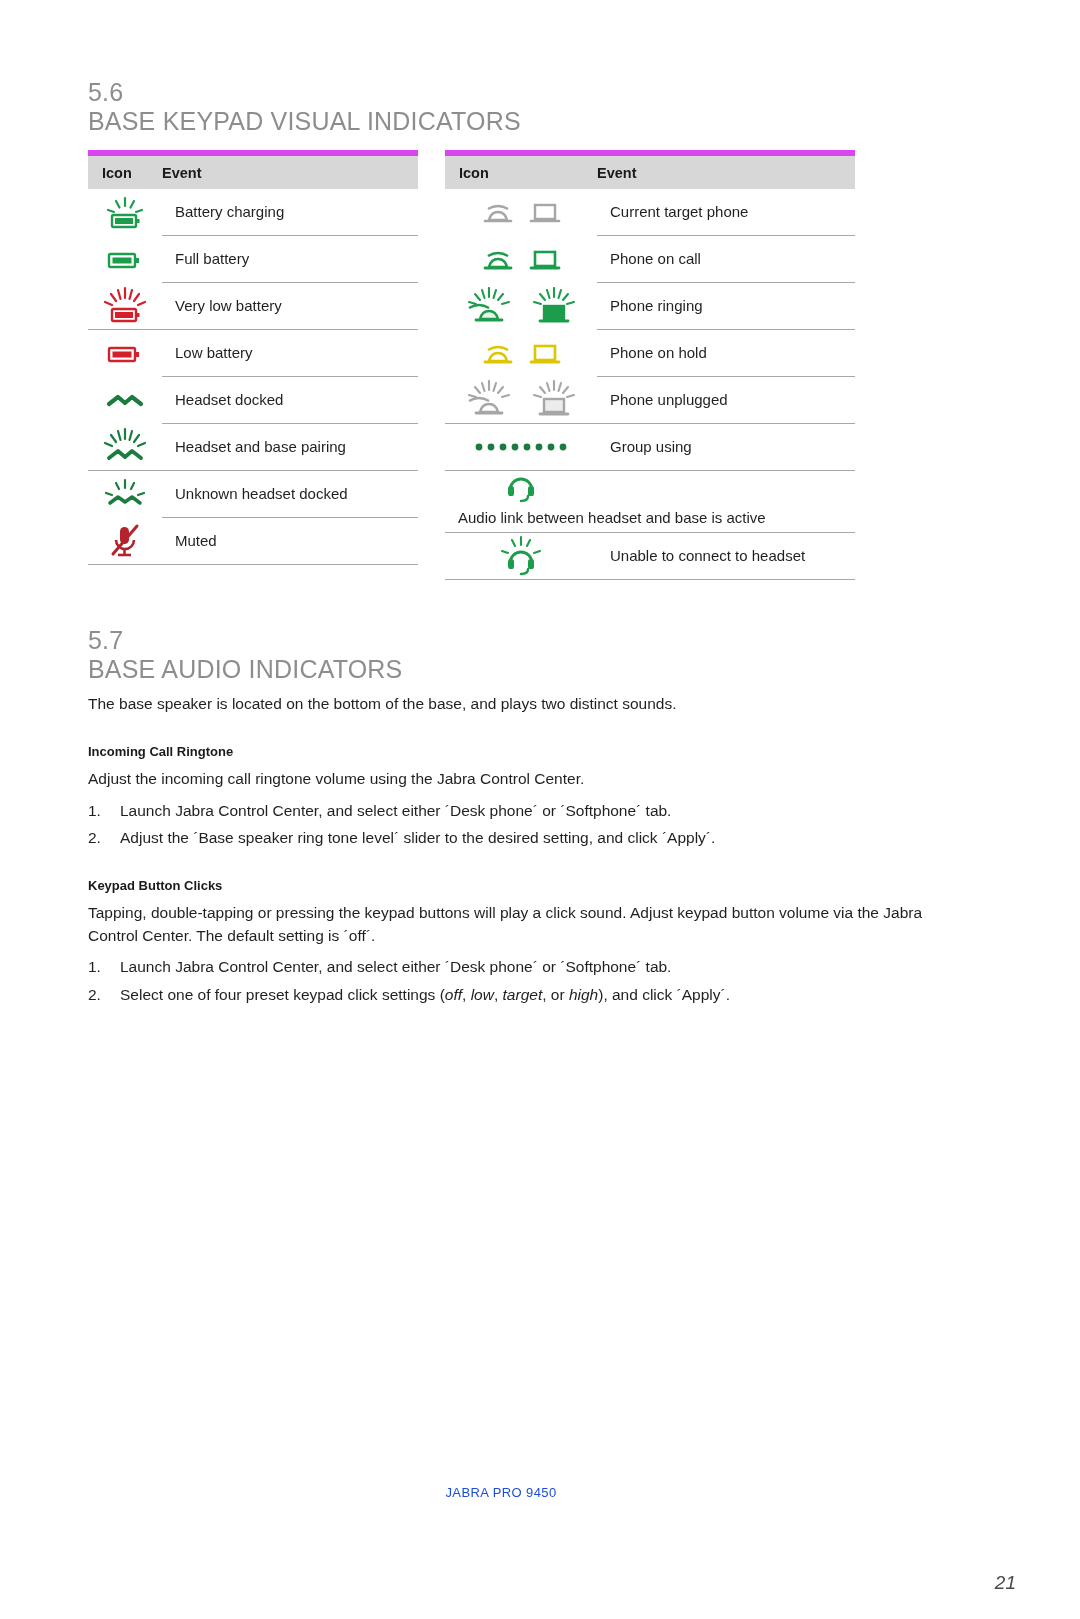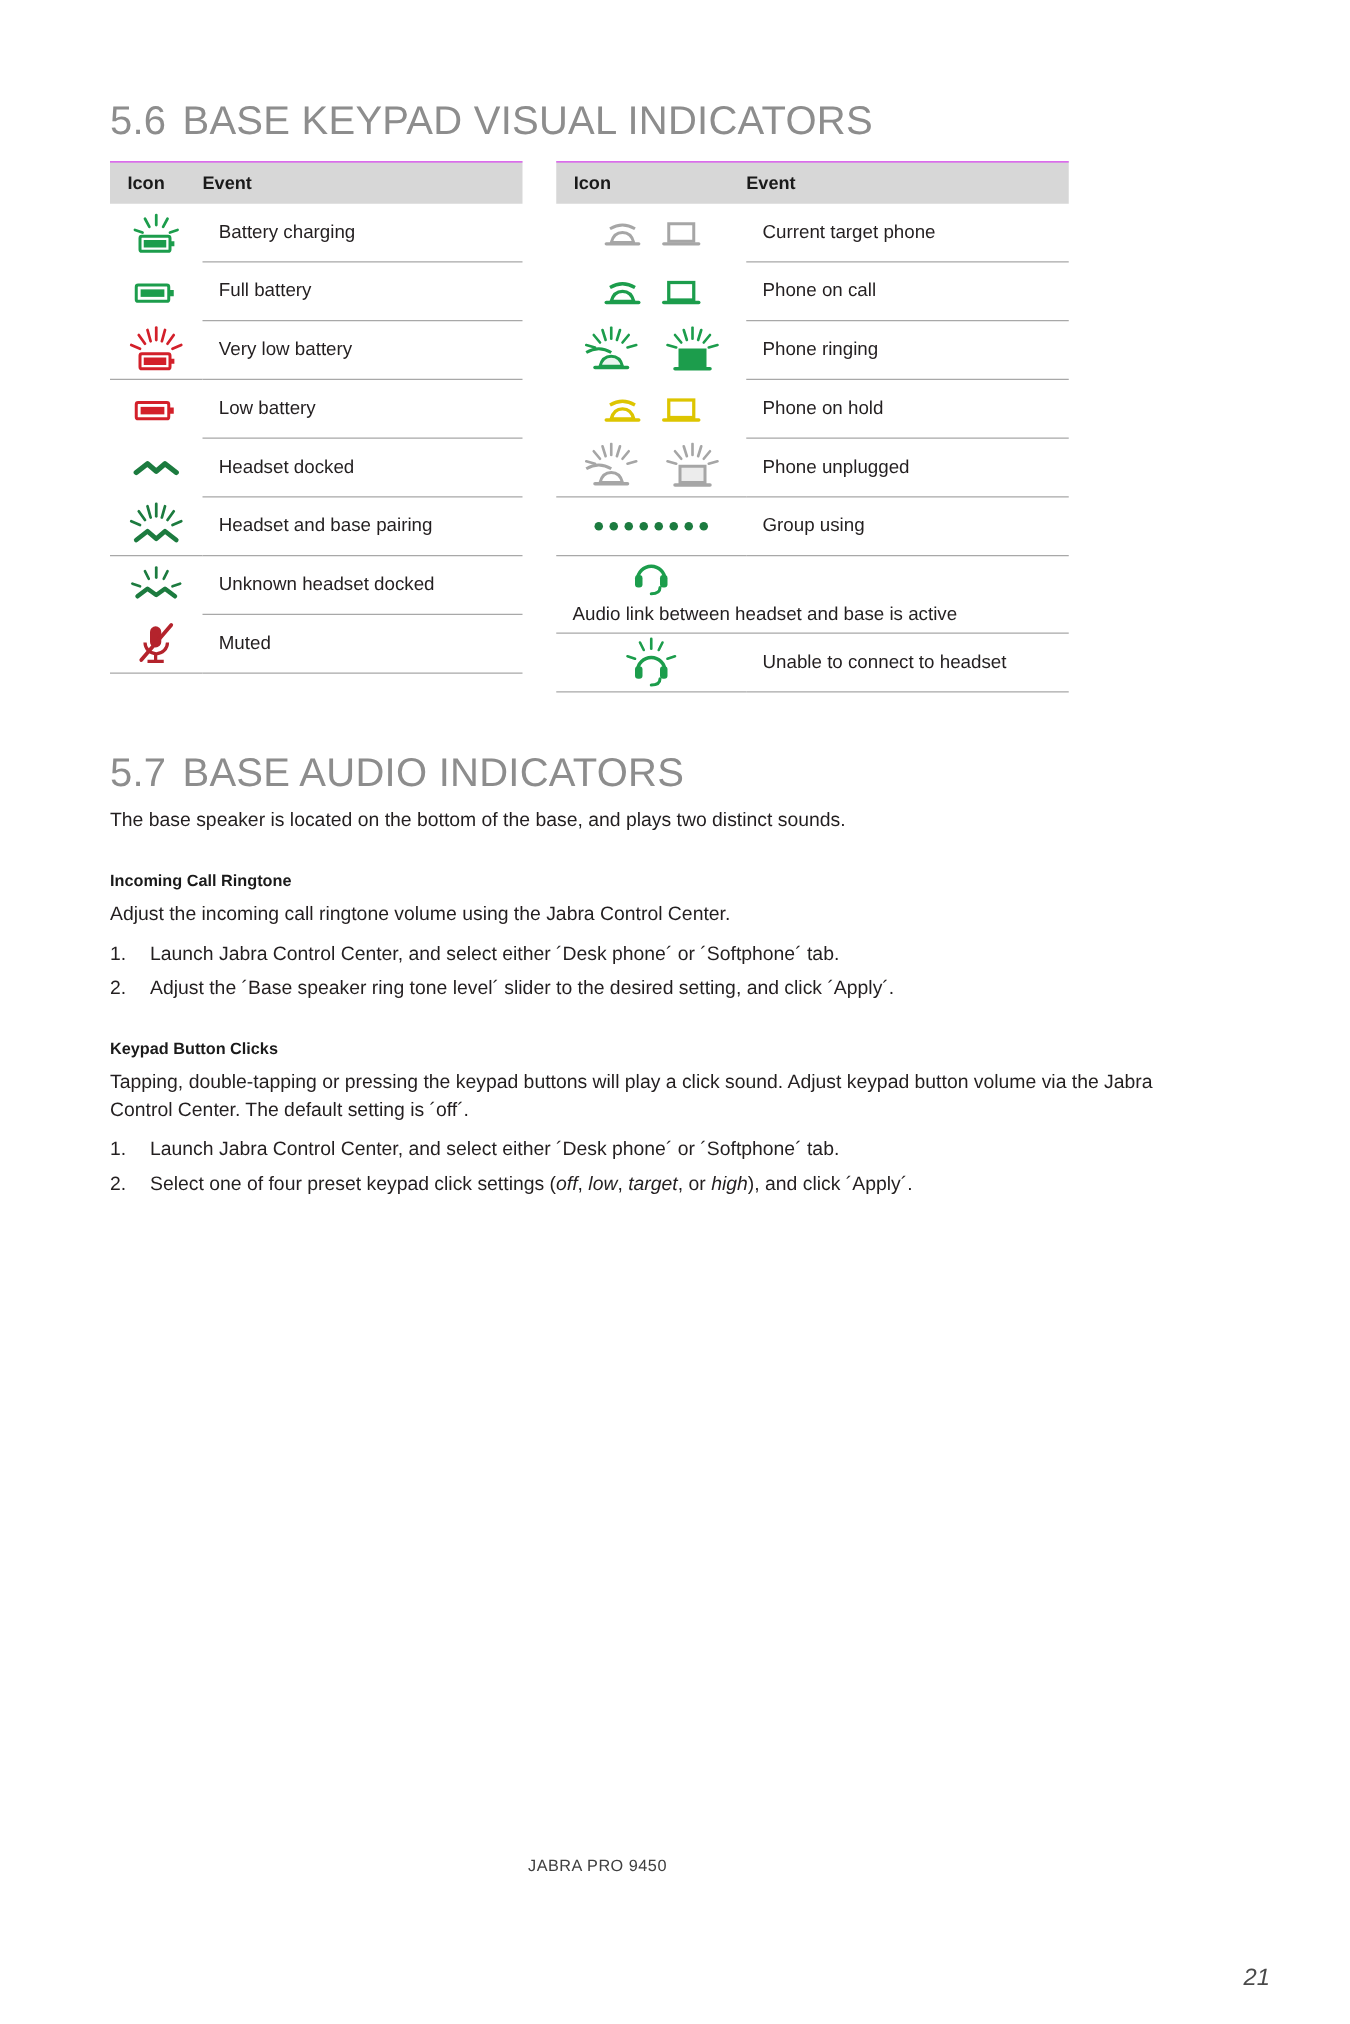--- a/index.html
+++ b/index.html
@@ -26,24 +26,25 @@
     left: 88px;
     top: 78px;
     width: 768px;
   }
 
   
   .section-head {
     display: flex;
     align-items: baseline;
     color: #8d8d8d;
-    font-size: 32px;
+    font-size: 25px;
     font-weight: 400;
     letter-spacing: 0.2px;
     white-space: nowrap;
+    flex-direction: column;
   }
   .section-num { width: 58px; flex: none; }
   .section-title { }
 
   
   .tables {
     display: flex;
     margin-top: 14px;
     gap: 27px;
   }
@@ -52,21 +53,21 @@
     font-size: 14.5px;
   }
   .tbl.left  { width: 330px; }
   .tbl.right { width: 410px; }
 
   .thead {
     background: #d7d7d7;
     height: 33px;
     display: flex;
     align-items: center;
-    border-top: 1px solid #d946ef;
+    border-top: 6px solid #d946ef;
   }
   .th {
     font-weight: bold;
     font-size: 14.5px;
     color: #1a1a1a;
   }
   .tbl.left  .th.icon  { width: 74px; padding-left: 14px; box-sizing: border-box; }
   .tbl.right .th.icon  { width: 152px; padding-left: 14px; box-sizing: border-box; }
   .th.event { }
 
@@ -134,21 +135,22 @@
 
   
   .footer-brand {
     position: absolute;
     left: 0;
     top: 1485px;
     width: 956px;
     text-align: center;
     font-size: 13px;
     letter-spacing: 0.4px;
-    color: #404040;
+    color: #1d4ed8;
+    padding-left: 23px;
   }
   .page-num {
     position: absolute;
     right: 64px;
     top: 1572px;
     font-size: 19px;
     color: #4a4a4a;
     font-style: italic;
   }
 </style>

